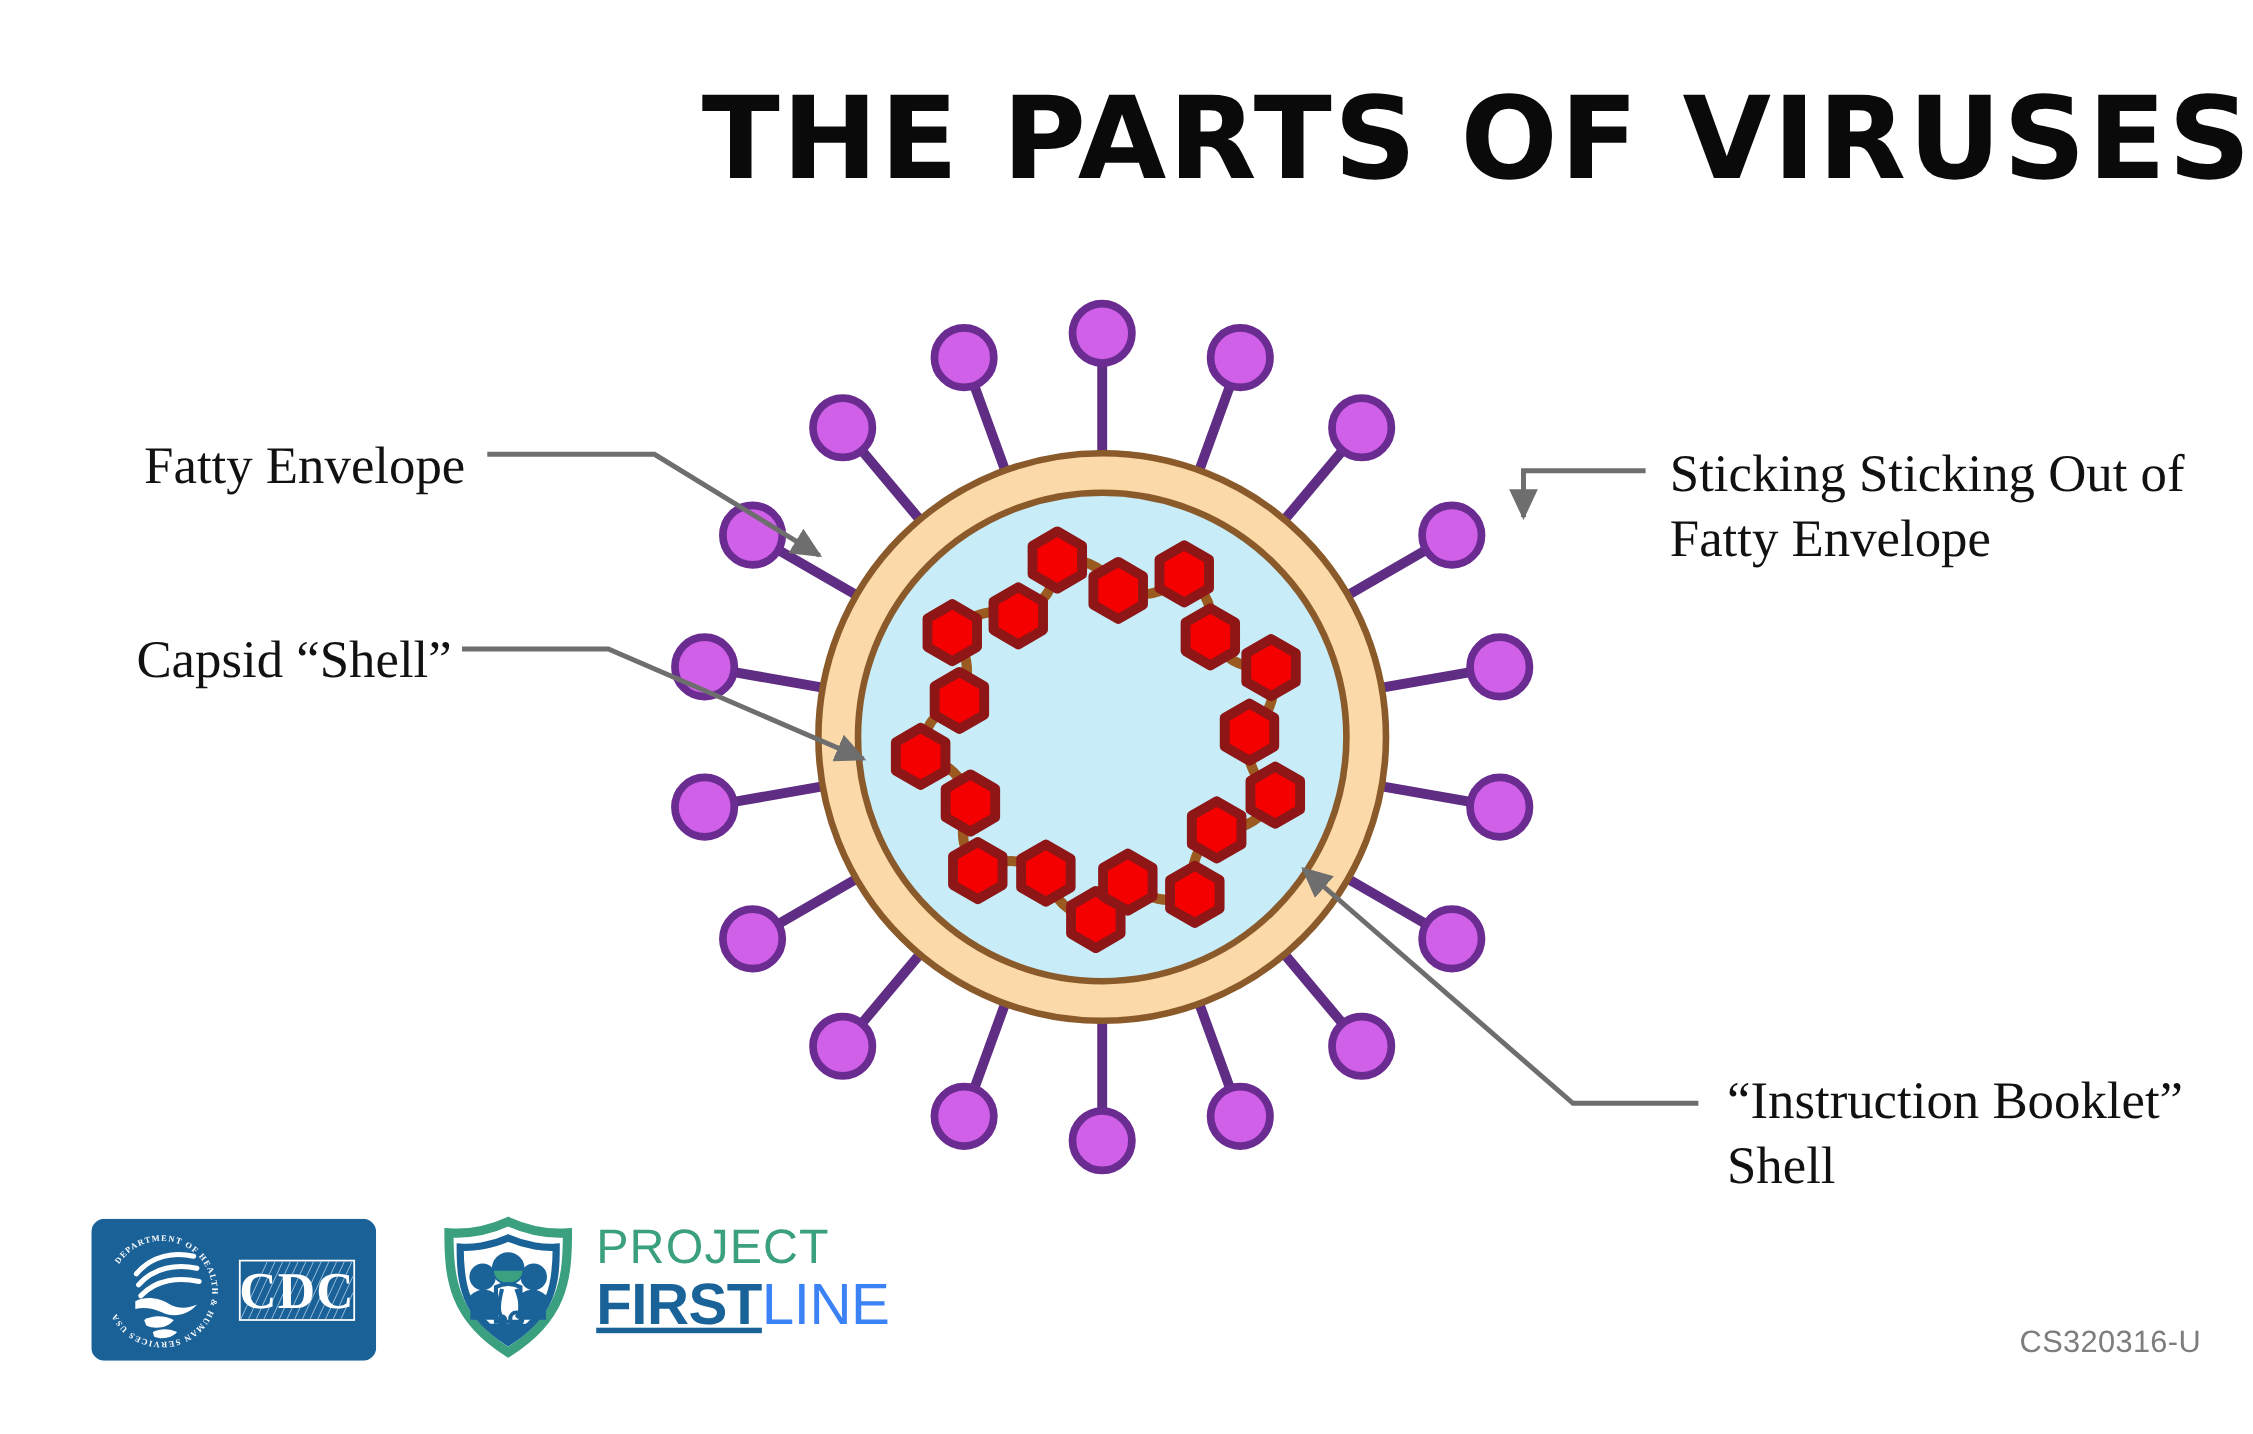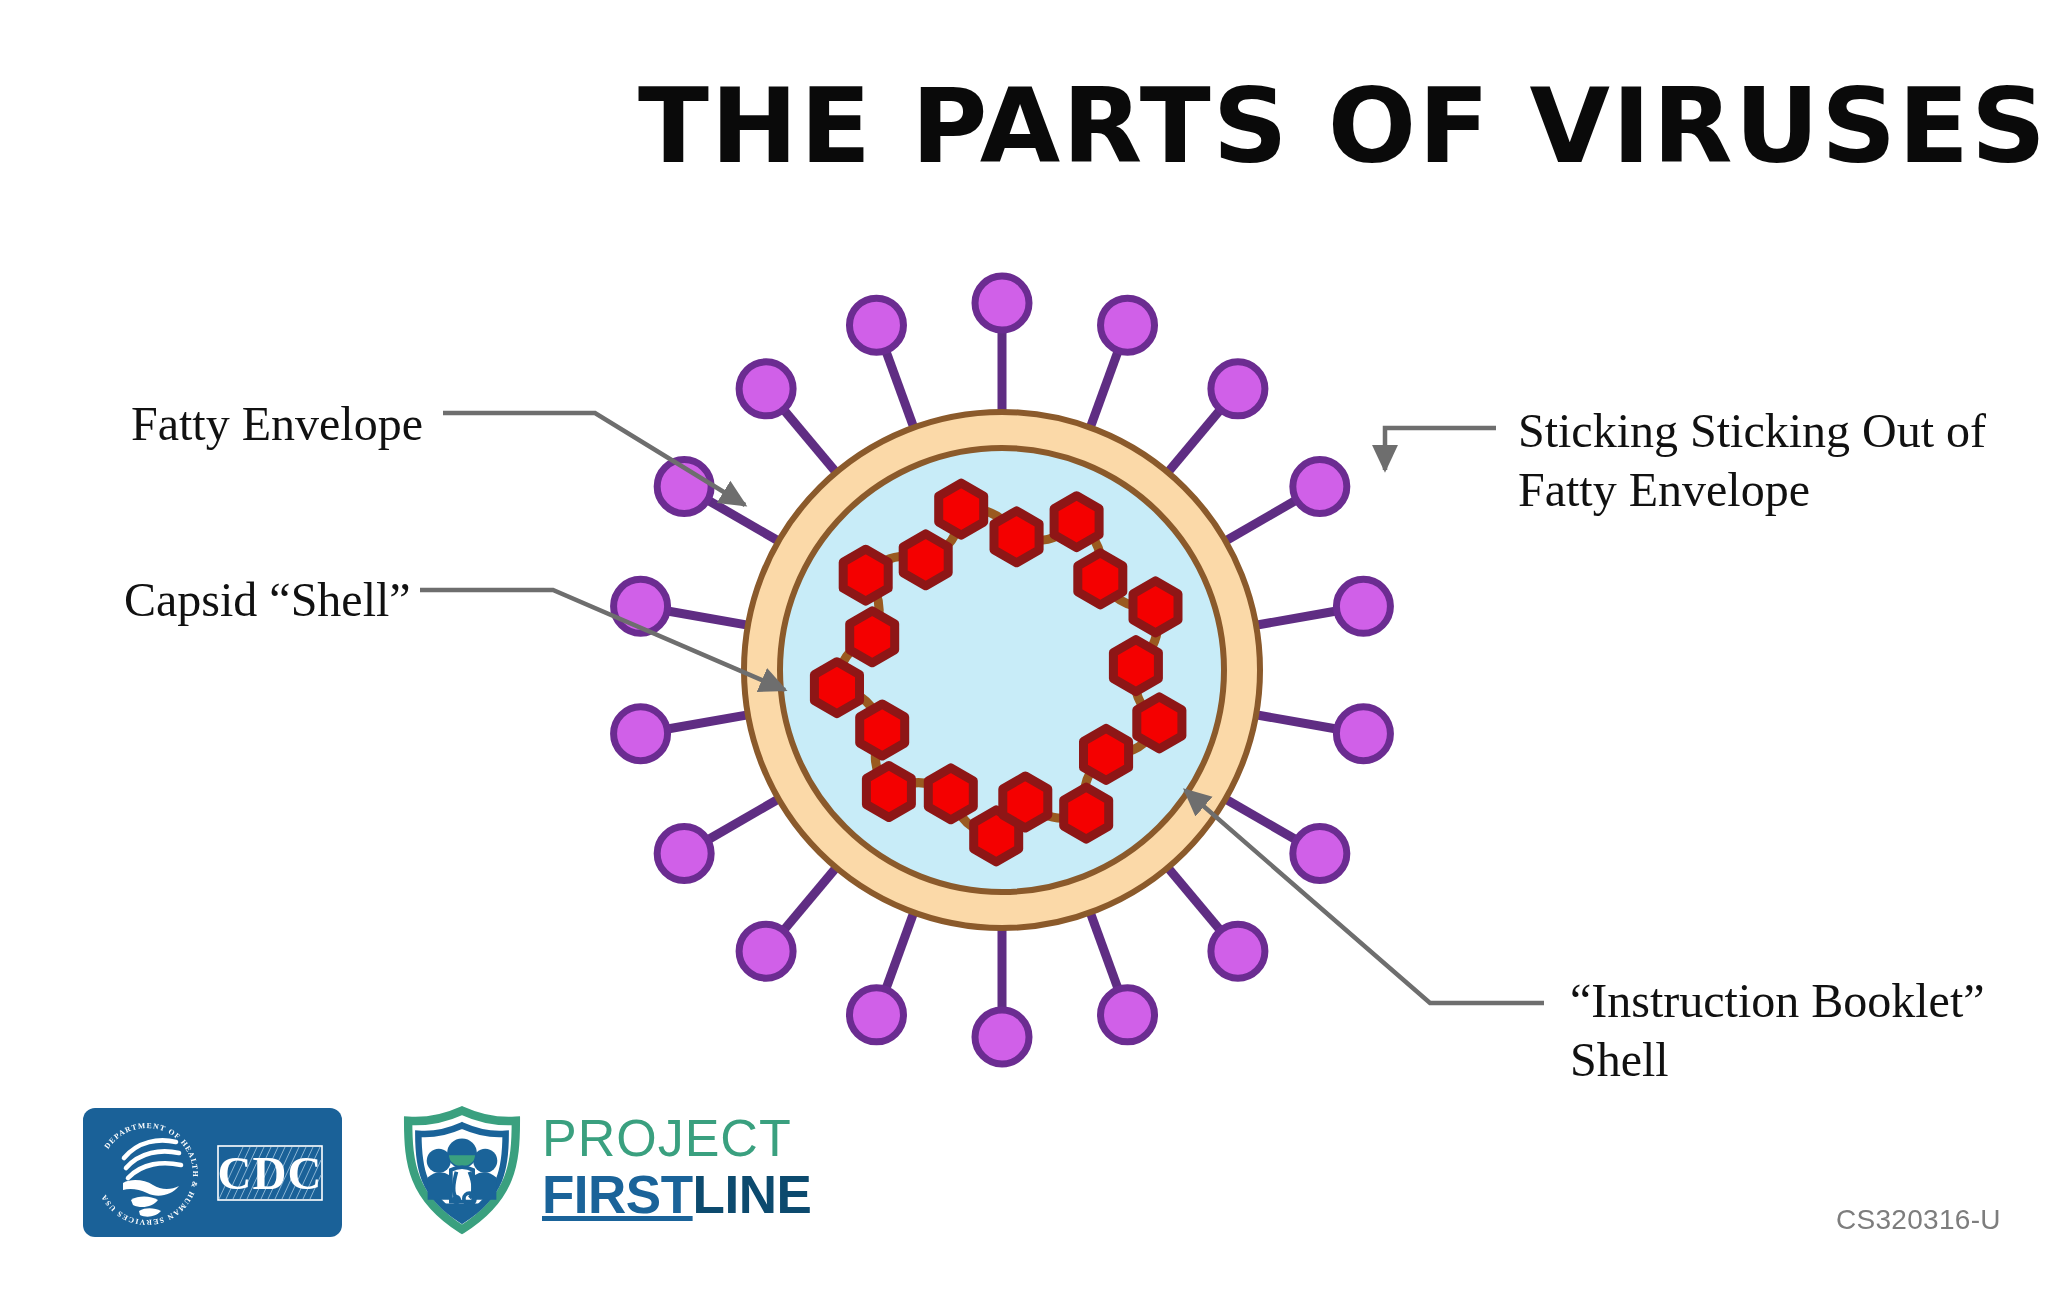--- a/index.html
+++ b/index.html
@@ -59,32 +59,32 @@
     left:397px; top:1100px;
     width:420px; height:140px;
   }
   .pfl-word{
     position:absolute;
     left:145px; top:12px;
     font-family:"Liberation Sans", sans-serif;
     line-height:1;
   }
   .pfl-project{
-    font-size:52px;
+    font-size:44px;
     letter-spacing:1px;
     color:#3aa07f;
     font-weight:400;
   }
   .pfl-firstline{
     font-size:53px;
     letter-spacing:-0.5px;
     margin-top:4px;
   }
   .pfl-first{ font-weight:bold; color:#1a6399;text-decoration:underline; }
-  .pfl-line{ font-weight:700; color:#0c4a6e; }
+  .pfl-line{ font-weight:400; color:#3b82f6; }
 </style>
 </head>
 <body>
 
 <div id="root">
 
   <div class="title">THE PARTS OF VIRUSES</div>
 
   <svg class="layer" viewBox="0 0 2048 1304">
     <g id="spikes">

